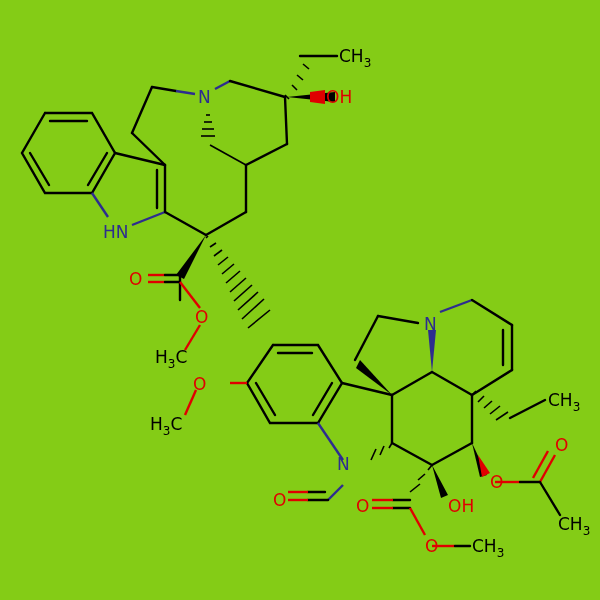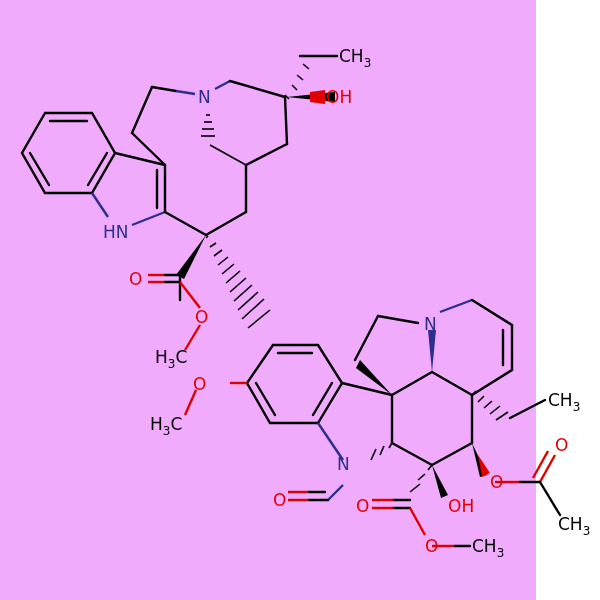--- a/index.html
+++ b/index.html
@@ -1,16 +1,16 @@
 <!DOCTYPE html>
 <html><head>
 <meta charset="utf-8">
 <style>
   html,body{margin:0;padding:0;background:#fff;}
-  #wrap{width:536px;height:600px;position:relative;background:#f0abfc;}
+  #wrap{width:600px;height:600px;position:relative;background:#84cc16;}
   svg{position:absolute;left:0;top:0;}
   .b{stroke:#000;stroke-width:2.4;fill:none;stroke-linecap:round;}
   .bn{stroke:#2d2d8f;stroke-width:2.4;fill:none;}
   .bo{stroke:#e00000;stroke-width:2.4;fill:none;}
   .lbl{font-family:"DejaVu Sans",sans-serif;font-size:17px;}
   .N{fill:#2d2d8f;}
   .O{fill:#e00000;}
   .C{fill:#000;}
   .sub{font-size:12px;}
 </style>

